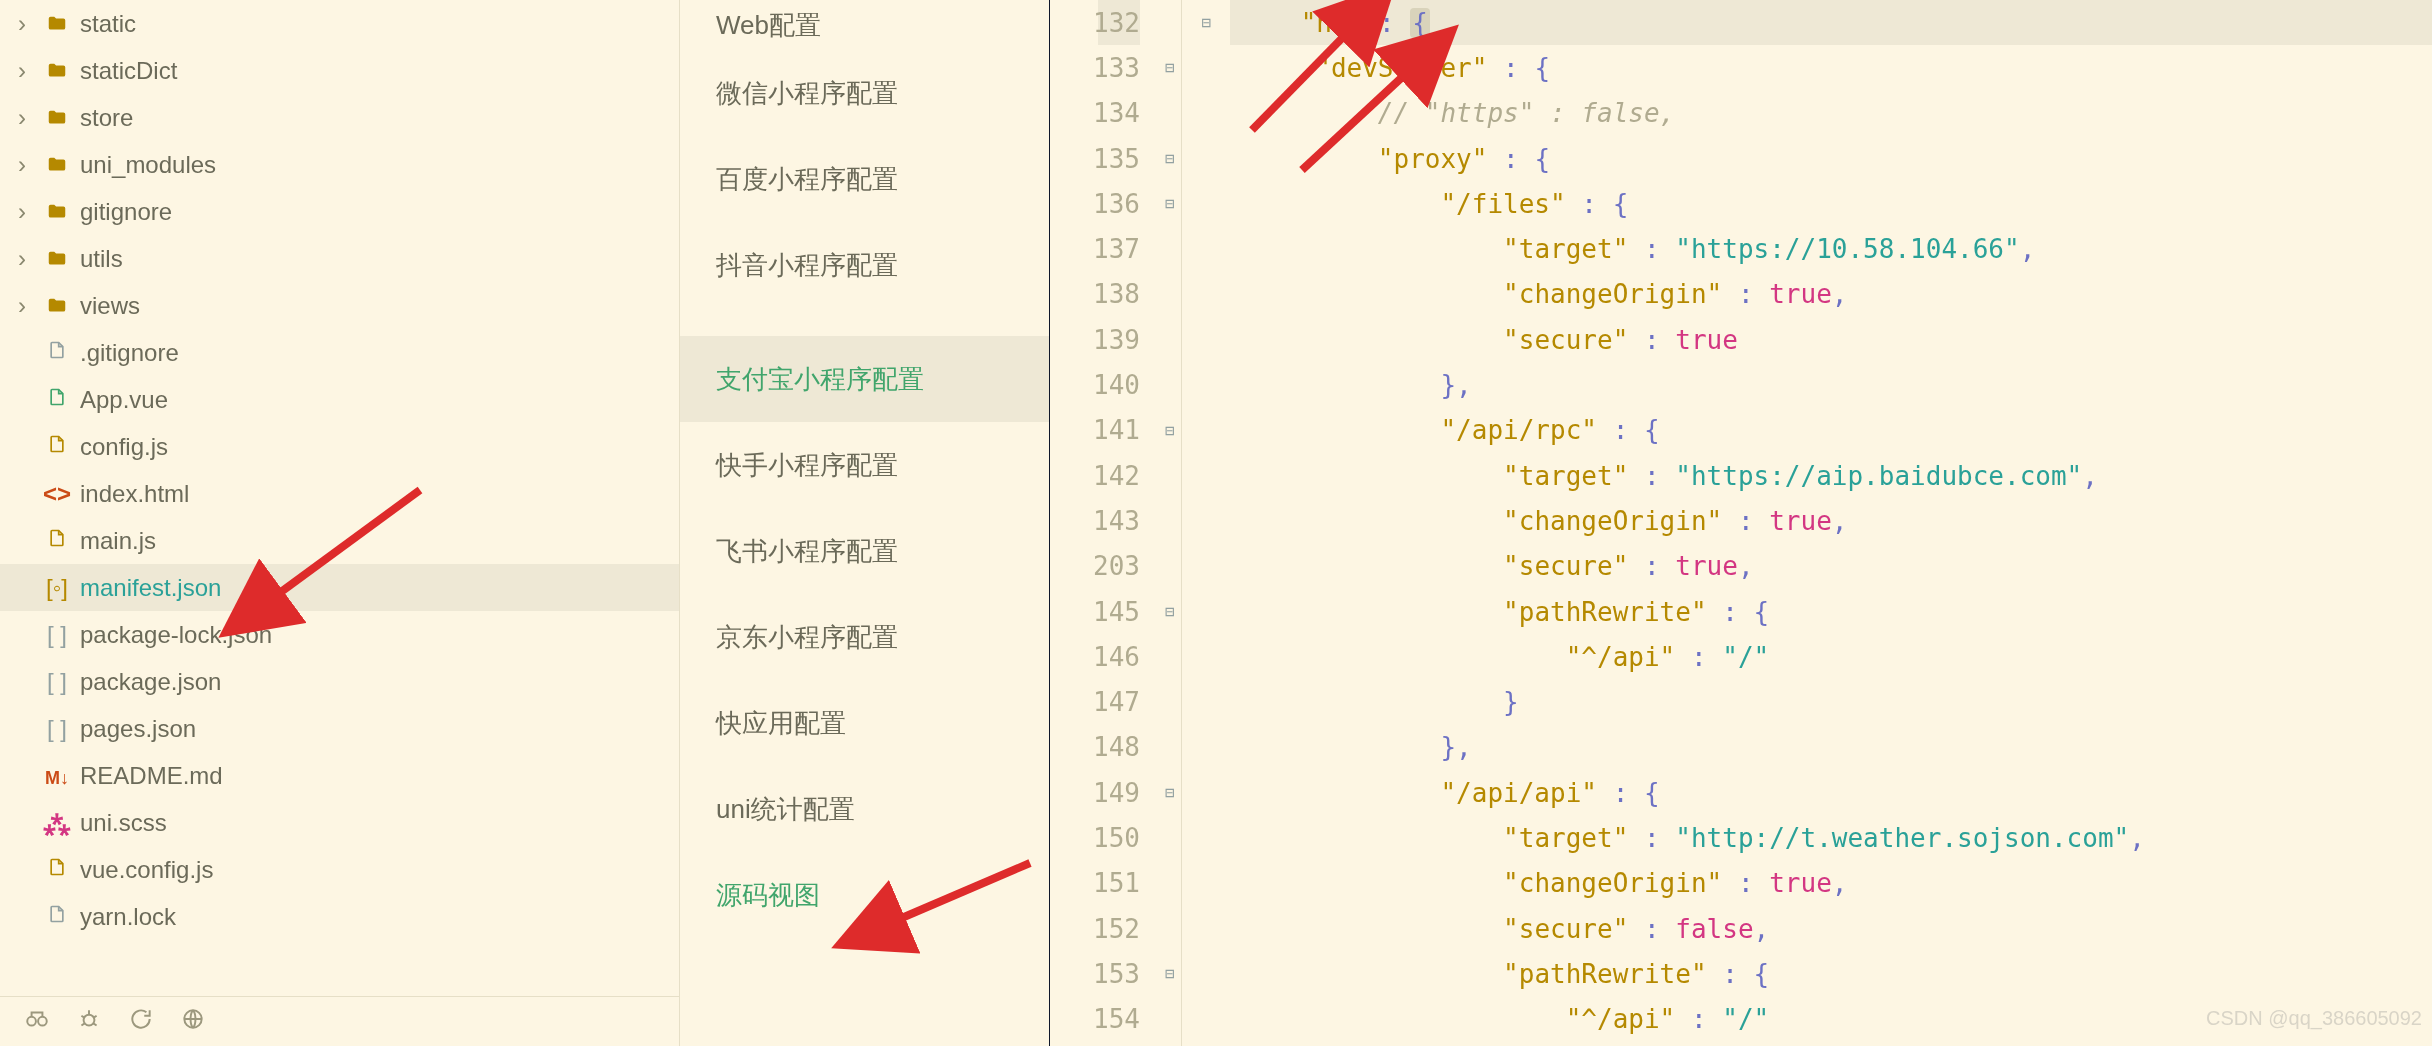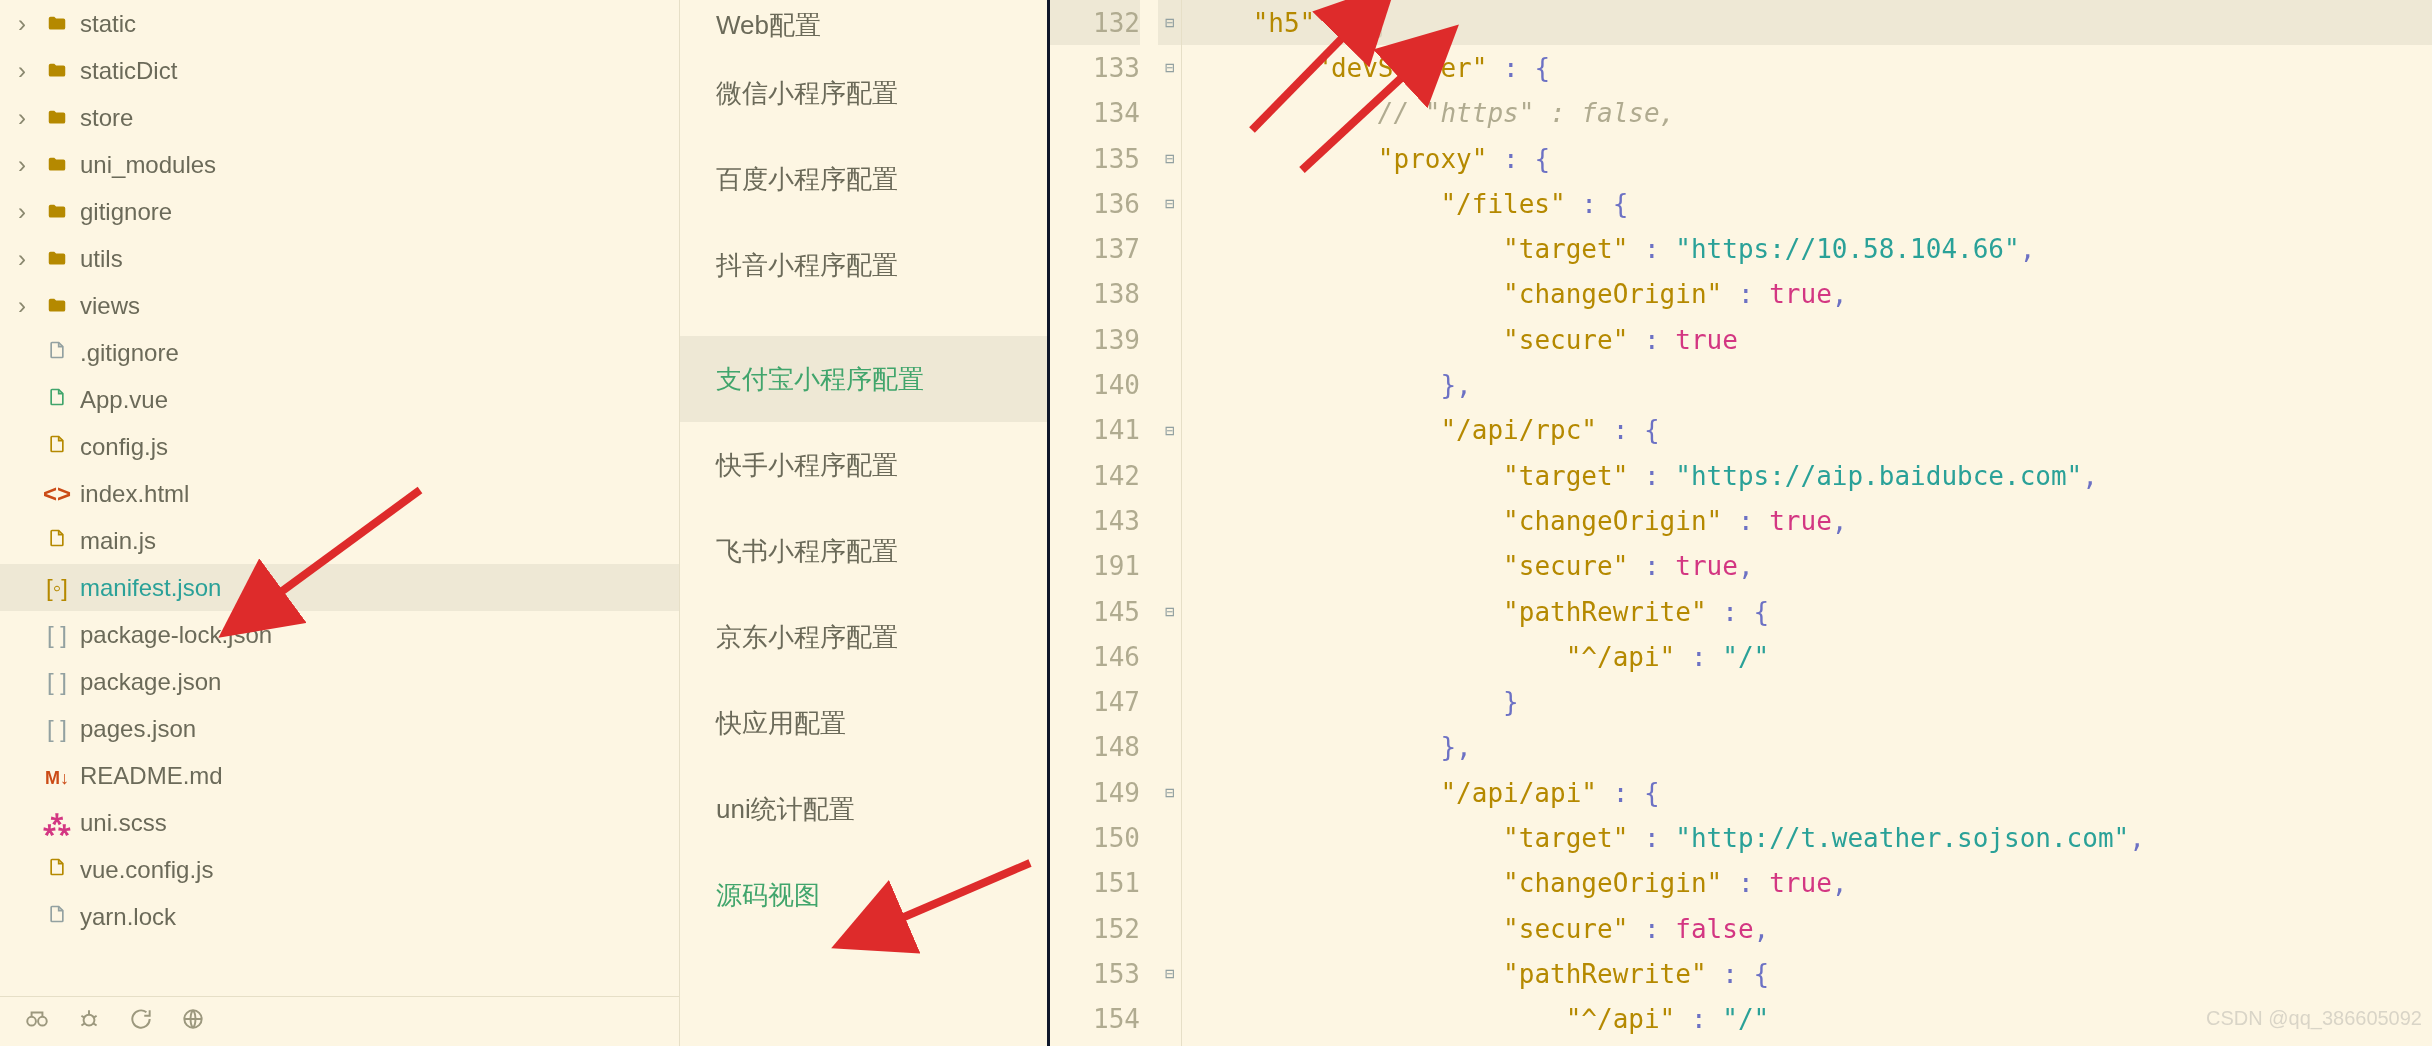--- a/index.html
+++ b/index.html
@@ -25,21 +25,21 @@
   .folder-ico svg{ width:22px;height:22px;vertical-align:-3px; }
   .file-ico{ color:#93a1a1; }
   .label{ font-size:24px; }
   .bottom-tools{
     height:50px; border-top:1px solid #e6dfc7; display:flex; align-items:center;
     gap:26px; padding-left:24px; color:#9c987e;
   }
   .bottom-tools span svg{width:26px;height:26px;}
   
   .config-panel{
-    width:370px; height:100%; background:#fdf6e3; border-right:3px solid #0f172a;
+    width:370px; height:100%; background:#fdf6e3; border-right:1px solid #0f172a;
     padding-top:0px;
   }
   .cfg-item{
     height:86px; display:flex; align-items:center; padding-left:36px;
     font-size:26px; color:#6b6a59; cursor:pointer;
   }
   .cfg-item.first{height:50px;}
   .cfg-item.active-green{color:#41a56c;}
   .cfg-item.active-bg{ background:#eee8d5; color:#41a56c;margin-top:28px;}
   
@@ -53,21 +53,21 @@
   }
   .fold-col{
     width:24px; display:flex; flex-direction:column; border-right:1px solid #e6dfc7;
     color:#93a1a1;
   }
   .code-col{ flex:1; display:flex; flex-direction:column; position:relative;}
   .line{ height:45.3px; display:flex; align-items:center;}
   .gutter .line{ justify-content:flex-end;}
   .fold{ justify-content:center; font-size:16px;}
   .code-line{ white-space:pre; padding-left:8px;}
-  .hl-line{ background:#eee8d5;}
+  .hl-line{ background:#eee8d5;margin-left:48px;}
   
   .tok-key{ color:#b58900;}
   .tok-str{ color:#2aa198;}
   .tok-punc{ color:#6c71c4;}
   .tok-kw{ color:#d33682;}
   .tok-cmt{ color:#b0ab90; font-style:italic;}
   .brace-hl{ background:#d9d3bb; border-radius:4px; padding:0 2px;}
   
   .arrow{ position:absolute; pointer-events:none; }
   .arrow svg{ overflow:visible;}
@@ -280,21 +280,21 @@
       <div class="line">134</div>
       <div class="line">135</div>
       <div class="line">136</div>
       <div class="line">137</div>
       <div class="line">138</div>
       <div class="line">139</div>
       <div class="line">140</div>
       <div class="line">141</div>
       <div class="line">142</div>
       <div class="line">143</div>
-      <div class="line">191</div>
+      <div class="line">203</div>
       <div class="line">145</div>
       <div class="line">146</div>
       <div class="line">147</div>
       <div class="line">148</div>
       <div class="line">149</div>
       <div class="line">150</div>
       <div class="line">151</div>
       <div class="line">152</div>
       <div class="line">153</div>
       <div class="line">154</div>

